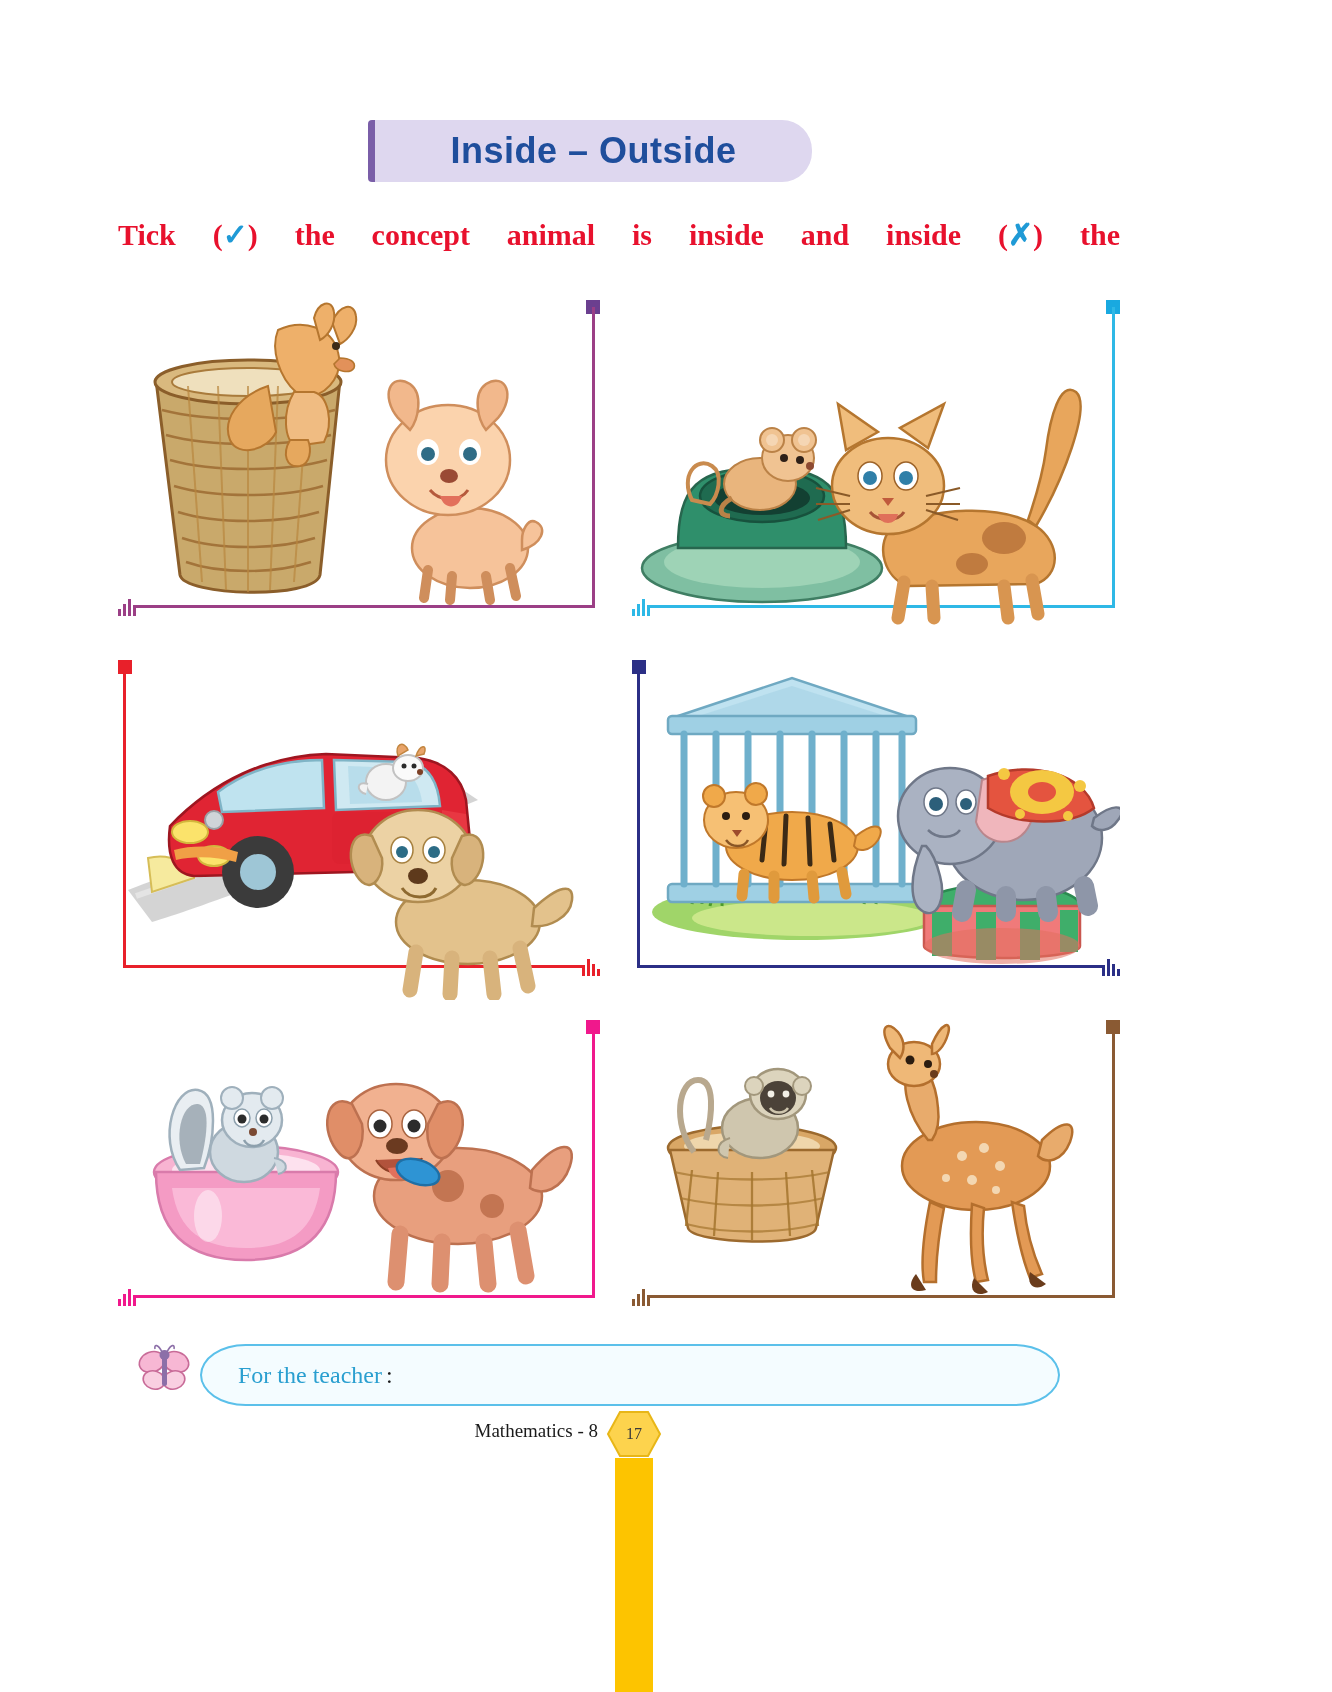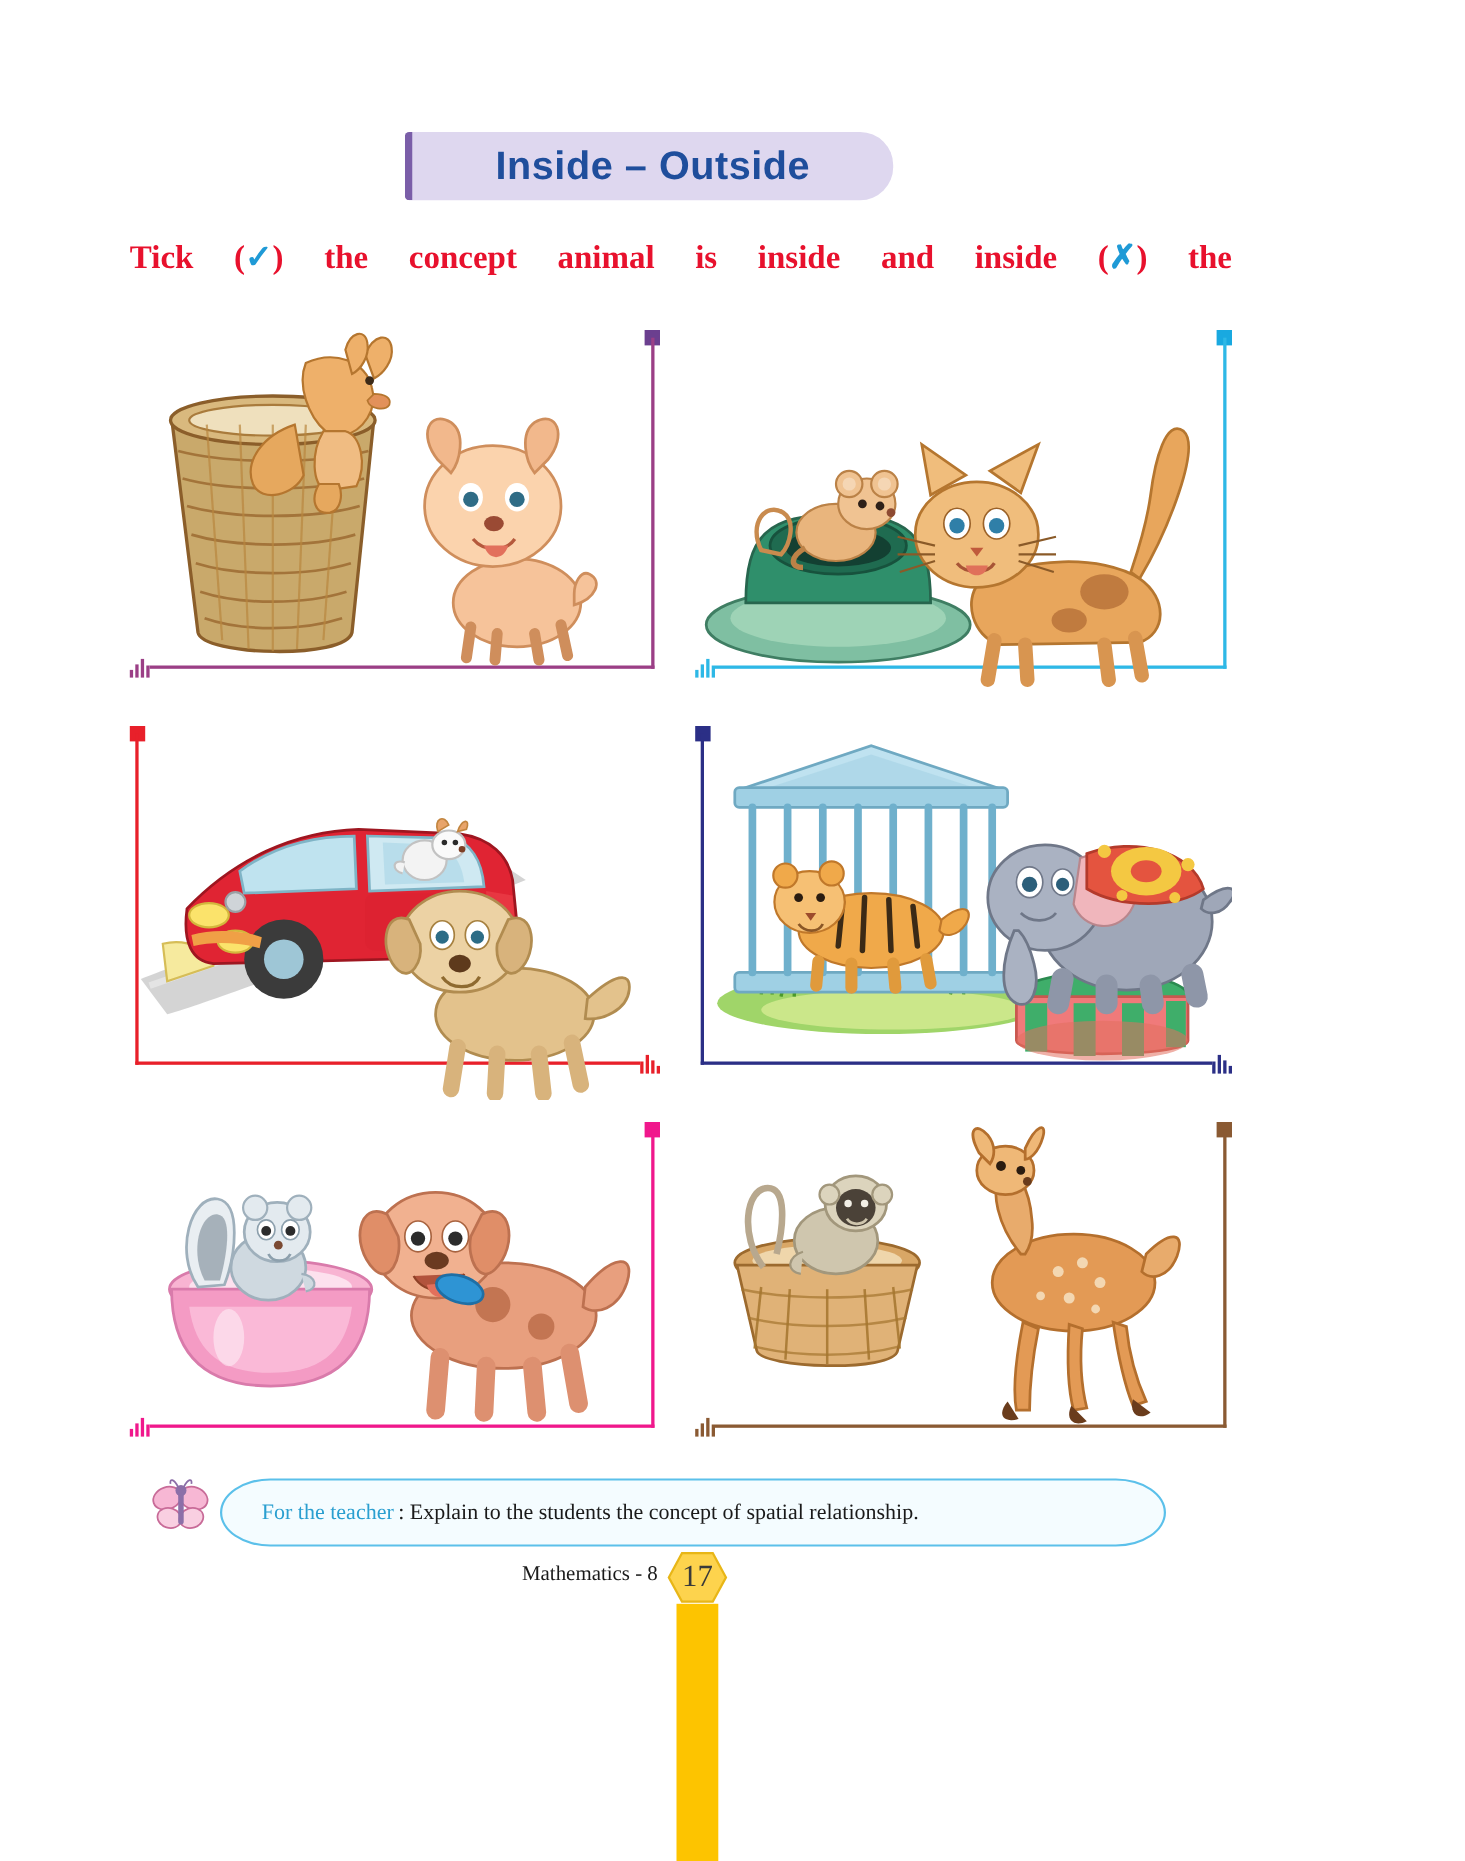--- a/index.html
+++ b/index.html
@@ -79,21 +79,21 @@
     left: 200px;
     top: 1344px;
     width: 860px;
     height: 62px;
     border: 2px solid #5bc0ea;
     border-radius: 50px / 34px;
     background: #f4fcff;
     display: flex;
     align-items: center;
     padding-left: 36px;
-    font-size: 20px;
+    font-size: 24px;
     color: #1a1a1a;
   }
   .teacher-note .lead { color: #2a9fd0; margin-right: 4px; }
 
   .butterfly {
     position: absolute;
     left: 134px;
     top: 1340px;
     width: 60px; height: 60px;
   }
@@ -111,21 +111,21 @@
   .page-hex {
     position: absolute;
     left: 606px;
     top: 1410px;
     width: 56px;
     height: 48px;
   }
   .page-hex .num {
     position: absolute; inset: 0;
     display: flex; align-items: center; justify-content: center;
-    font-size: 28px; color: #3a3a3a;
+    font-size: 16px; color: #3a3a3a;
     font-family: "Liberation Serif", serif;
   }
   .page-bar {
     position: absolute;
     left: 615px;
     top: 1458px;
     width: 38px;
     height: 234px;
     background: #fdc400;
   }
@@ -599,21 +599,20 @@
     <rect x="28" y="16" width="5" height="30" rx="2.5" fill="#8c6fa8"></rect>
     <circle cx="30.5" cy="15" r="5" fill="#8c6fa8"></circle>
     <path d="M28 12 C24 4 20 4 21 9" stroke="#8c6fa8" stroke-width="1.6" fill="none"></path>
     <path d="M33 12 C37 4 41 4 40 9" stroke="#8c6fa8" stroke-width="1.6" fill="none"></path>
   </g>
 </svg>
 
 <div class="teacher-note">
   <span class="lead">For the teacher</span>
   <span>:</span>&nbsp;
-  <span>Explain to the students the concept of spatial relationship.</span>
 </div>
 
 <div class="footer-label">Mathematics - 8</div>
 <div class="page-hex">
   <svg viewBox="0 0 56 48" width="56" height="48" xmlns="http://www.w3.org/2000/svg">
     <polygon points="14,2 42,2 54,24 42,46 14,46 2,24" fill="#fdd34d" stroke="#e8b617" stroke-width="2"></polygon>
   </svg>
   <span class="num">17</span>
 </div>
 <div class="page-bar"></div>

